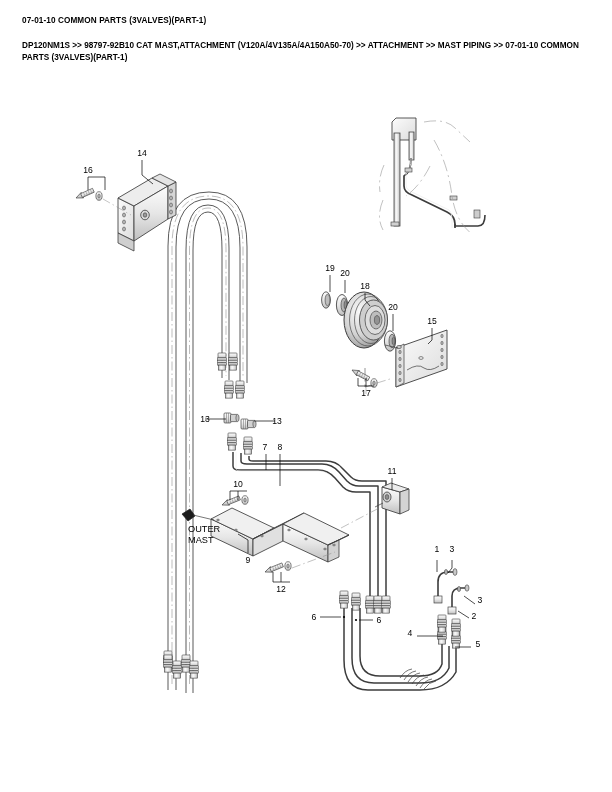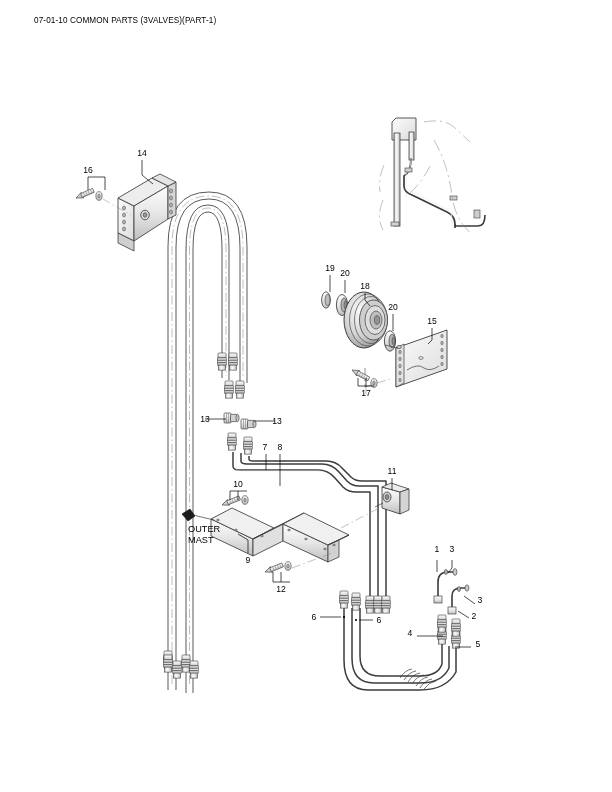--- a/index.html
+++ b/index.html
@@ -17,24 +17,24 @@
     overflow: hidden;
   }
   #page {
     position: relative;
     width: 612px;
     height: 792px;
     background: #ffffff;
   }
   .hdr-title {
     position: absolute;
-    left: 34px;
+    left: 22px;
     top: 16px;
     font-size: 8.2px;
-    font-weight: normal;
+    font-weight: bold;
     letter-spacing: 0.1px;
     white-space: nowrap;
     text-align: center;
   }
   .hdr-path {
     position: absolute;
     left: 22px;
     top: 40px;
     width: 572px;
     font-size: 8.2px;
@@ -60,20 +60,21 @@
     fill: #000000;
   }
 </style>
 </head>
 <body>
 
 <div id="page">
 
   <div class="hdr-title">07-01-10 COMMON PARTS (3VALVES)(PART-1)</div>
 
+  <div class="hdr-path">DP120NM1S &gt;&gt; 98797-92B10 CAT MAST,ATTACHMENT (V120A/4V135A/4A150A50-70) &gt;&gt; ATTACHMENT &gt;&gt; MAST PIPING &gt;&gt; 07-01-10 COMMON PARTS (3VALVES)(PART-1)</div>
 
   <svg id="art" viewBox="0 0 612 792">
     <defs>
       <linearGradient id="tubeGrad" x1="0" y1="0" x2="1" y2="0">
         <stop offset="0%" stop-color="#bdbdbd"></stop>
         <stop offset="35%" stop-color="#fbfbfb"></stop>
         <stop offset="70%" stop-color="#e2e2e2"></stop>
         <stop offset="100%" stop-color="#b0b0b0"></stop>
       </linearGradient>
       <linearGradient id="metalGrad" x1="0" y1="0" x2="0" y2="1">

